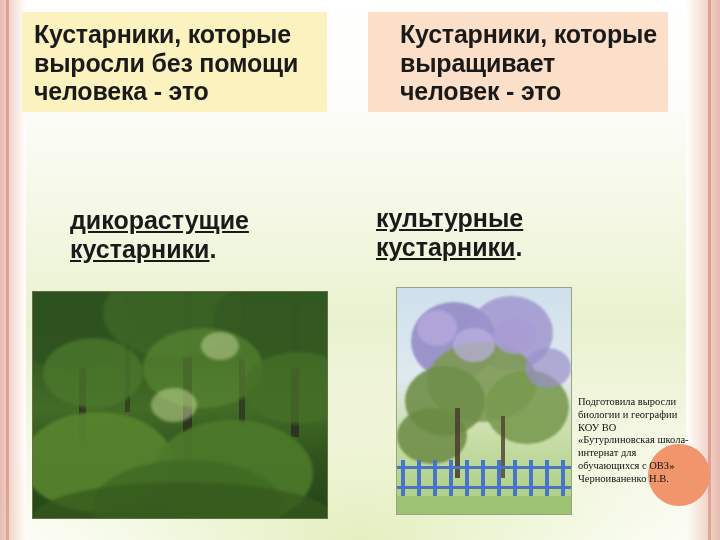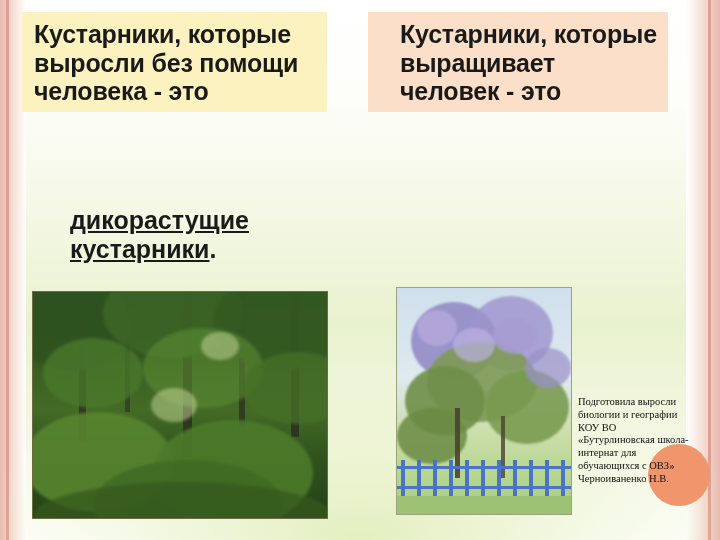--- a/index.html
+++ b/index.html
@@ -197,20 +197,23 @@
   <div class="greenwash"></div>
 
   <div class="tbox" id="box-wild">Кустарники, которые выросли без помощи человека - это</div>
 
   <div class="tbox" id="box-cult">Кустарники, которые выращивает человек - это</div>
 
   <div class="under-text" id="wild-term">
     <span class="u">дикорастущие кустарники</span><span>.</span>
   </div>
 
+  <div class="under-text" id="cult-term">
+    <span class="u">культурные кустарники</span><span>.</span>
+  </div>
 
   <div class="photo" id="photo-forest">
     <div class="trunk" style="left:46px; top:0; width:7px; height:150px;"></div>
     <div class="trunk" style="left:92px; top:0; width:5px; height:120px; opacity:.6;"></div>
     <div class="trunk" style="left:150px; top:0; width:9px; height:165px;"></div>
     <div class="trunk" style="left:206px; top:0; width:6px; height:135px; opacity:.7;"></div>
     <div class="trunk" style="left:258px; top:0; width:8px; height:145px;"></div>
     <div class="leafblob" style="left:-20px; top:-12px; width:120px; height:90px; background:#2f5320; opacity:.95;"></div>
     <div class="leafblob" style="left:70px; top:-24px; width:140px; height:90px; background:#3c6526; opacity:.9;"></div>
     <div class="leafblob" style="left:180px; top:-18px; width:140px; height:95px; background:#345a22; opacity:.92;"></div>

